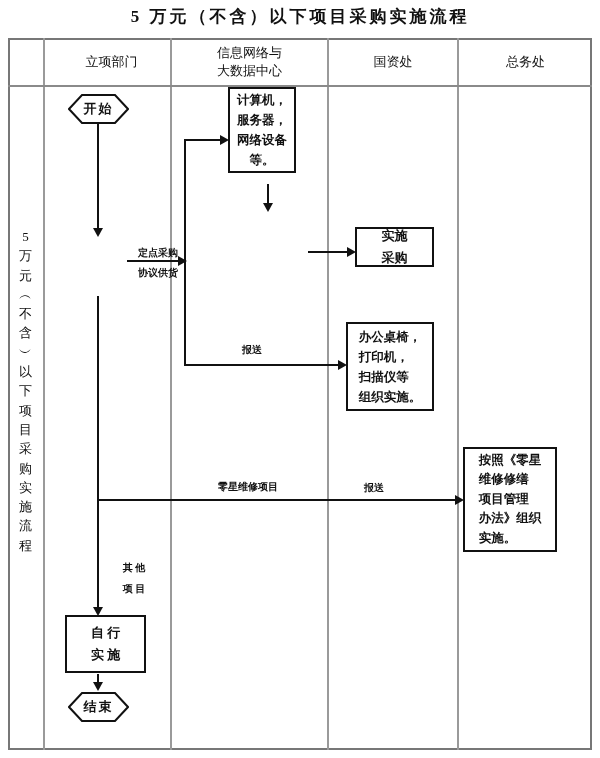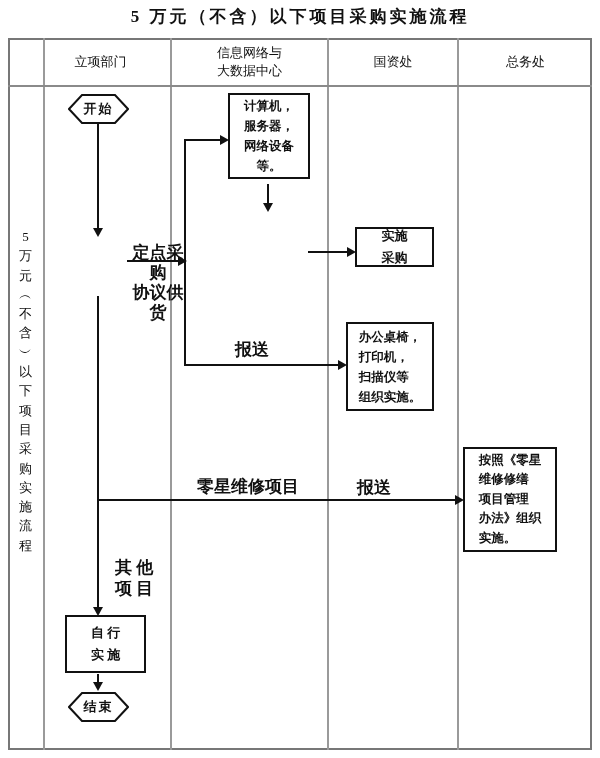--- a/index.html
+++ b/index.html
@@ -25,39 +25,39 @@
        display:flex;align-items:center;justify-content:center;}
   .box span{white-space:pre-line;text-align:center;font-weight:bold;font-size:12.5px;line-height:20px;}
   .box.ta-left span{text-align:left;}
   .box.big span{font-size:13px;line-height:22px;}
   .rule span{line-height:19.5px;}
   .hex{position:absolute;width:61px;height:32px;}
   .hex svg{position:absolute;left:0;top:0;}
   .hex polygon{fill:#fff;stroke:#111;stroke-width:2;}
   .hex span{position:absolute;inset:0;display:flex;align-items:center;justify-content:center;
             font-weight:bold;font-size:13px;letter-spacing:2px;}
-  .elabel{position:absolute;font-size:17px;font-weight:bold;text-align:center;
+  .elabel{position:absolute;font-size:10px;font-weight:bold;text-align:center;
           white-space:pre-line;line-height:20px;}
   .other-label{line-height:21px;}
 </style>
 </head>
 <body>
 
 <div class="page">
 
   <h1 class="title">5 万元（不含）以下项目采购实施流程</h1>
 
   <div class="frame"></div>
   <div class="vdiv" style="left:43px"></div>
   <div class="vdiv" style="left:170px"></div>
   <div class="vdiv" style="left:327px"></div>
   <div class="vdiv" style="left:457px"></div>
   <div class="hdr-sep"></div>
 
-  <div class="hdr" style="left:38px;width:125px">立项部门</div>
+  <div class="hdr" style="left:49px;width:125px">立项部门</div>
   <div class="hdr" style="left:172px;width:155px">信息网络与
 大数据中心</div>
   <div class="hdr" style="left:329px;width:128px">国资处</div>
   <div class="hdr" style="left:459px;width:133px">总务处</div>
 
   <div class="side">5
 万
 元
 ︵
 不
@@ -112,21 +112,21 @@
 项 目</div>
 
   <div class="hex" style="left:68px;top:93px">
     <svg width="61" height="32" viewBox="0 0 61 32">
       <polygon points="1,16 14,2 47,2 60,16 47,30 14,30"></polygon>
     </svg>
     <span>开始</span>
   </div>
 
 
-  <div class="box" style="left:228px;top:93px;width:82px;height:86px">
+  <div class="box" style="left:228px;top:87px;width:68px;height:86px">
     <span>计算机，
 服务器，
 网络设备
 等。</span>
   </div>
 
 
   <div class="box big" style="left:355px;top:227px;width:79px;height:40px">
     <span>实施
 采购</span>

